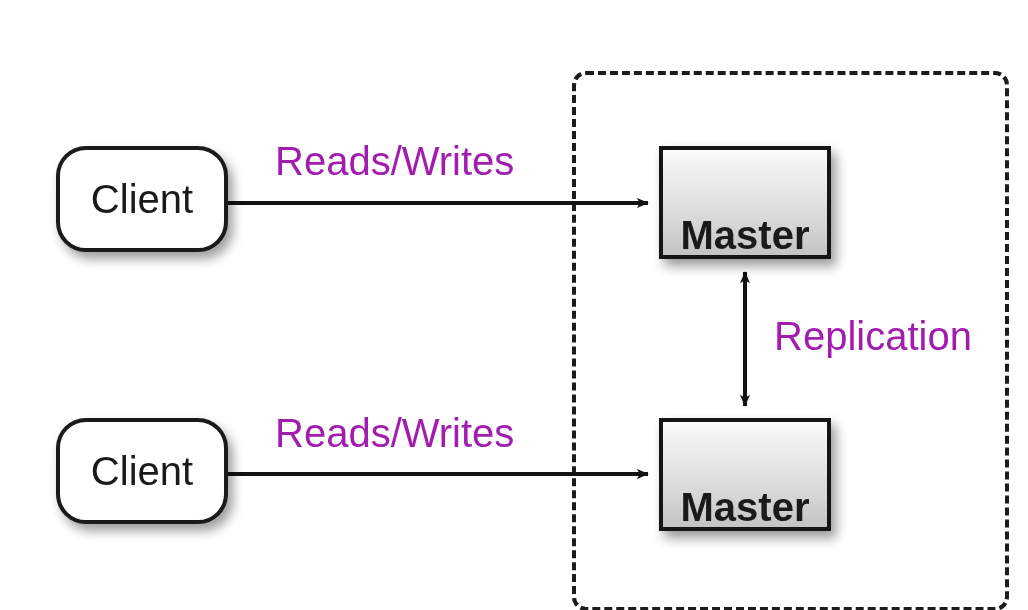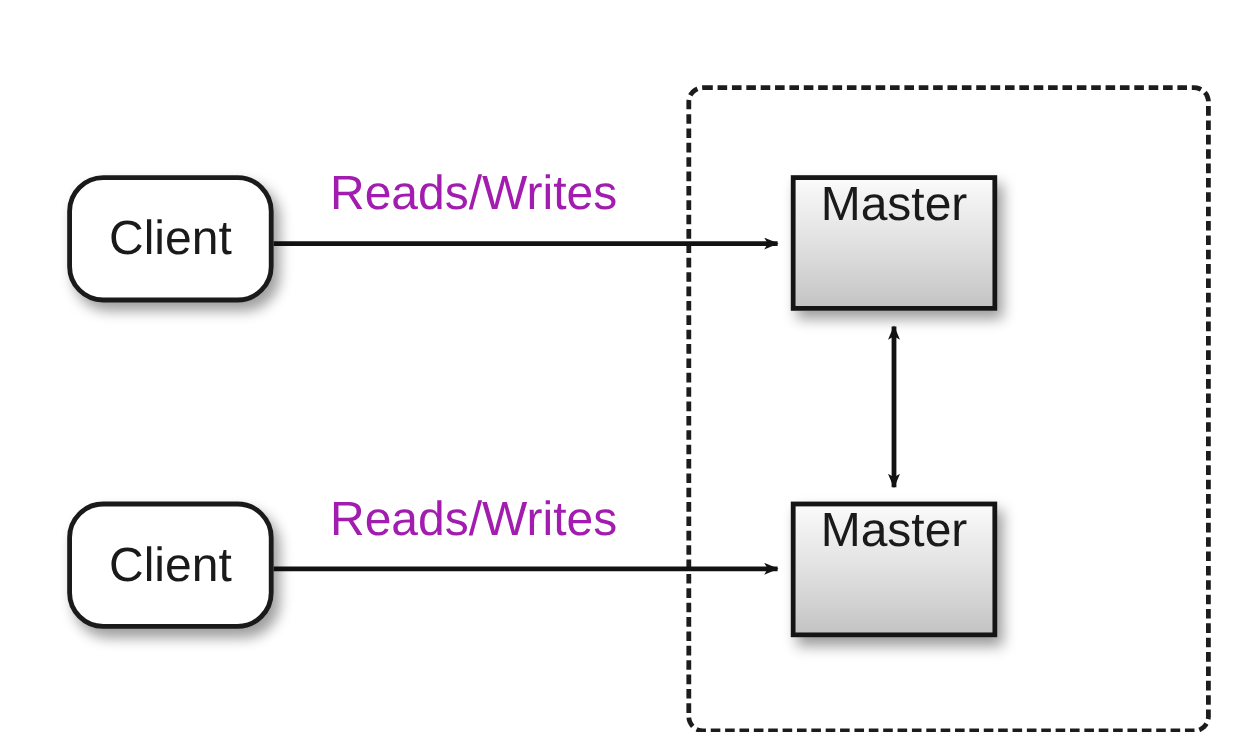--- a/index.html
+++ b/index.html
@@ -50,22 +50,23 @@
   }
 
   
   .master-node {
     position: absolute;
     box-sizing: border-box;
     background: linear-gradient(to bottom, #fbfbfb 0%, #f2f2f2 14%, #e2e2e2 48%, #cfcfcf 82%, #c4c4c4 100%);
     border: 4px solid #151515;
     box-shadow: 5px 7px 11px rgba(0,0,0,0.40);
     display: flex;
-    align-items: flex-start;
+    align-items: flex-end;
     justify-content: center;
+    font-weight: bold;
   }
   .master-label {
     font-size: 40px;
     color: #1a1a1a;
     line-height: 1;
   }
 
   
   .edge-label {
     position: absolute;
@@ -121,14 +122,15 @@
   </div>
 
   <div class="master-node" id="node-master-bottom" style="left: 647px; top: 382px; width: 172px; height: 113px;">
     <span class="master-label">Master</span>
   </div>
 
   <div class="edge-label" id="label-rw-top" style="left: 263px; top: 105px;">Reads/Writes</div>
 
   <div class="edge-label" id="label-rw-bottom" style="left: 263px; top: 377px;">Reads/Writes</div>
 
+  <div class="edge-label" id="label-replication" style="left: 762px; top: 280px;">Replication</div>
 
 </div>
 
 </body></html>

